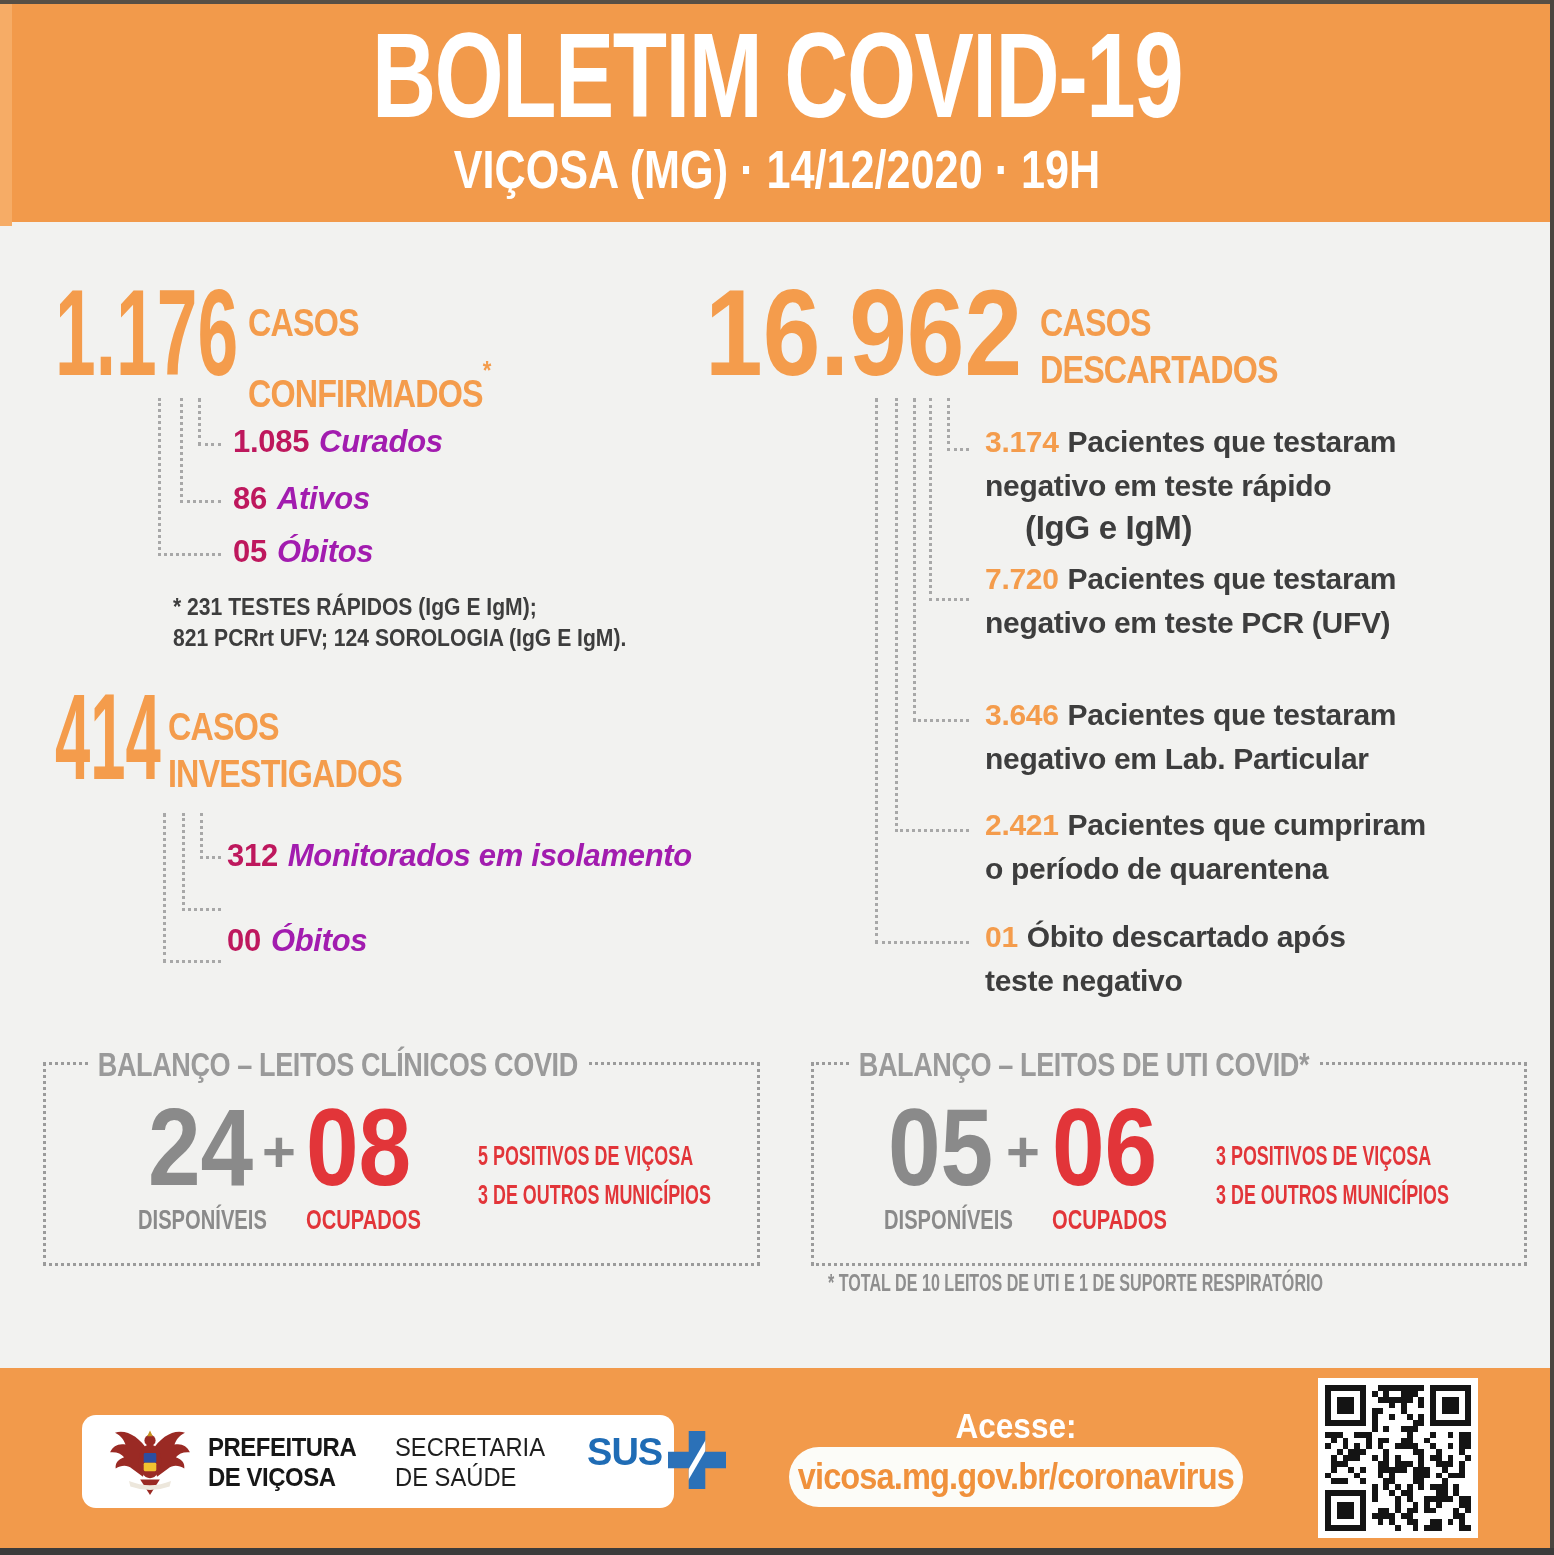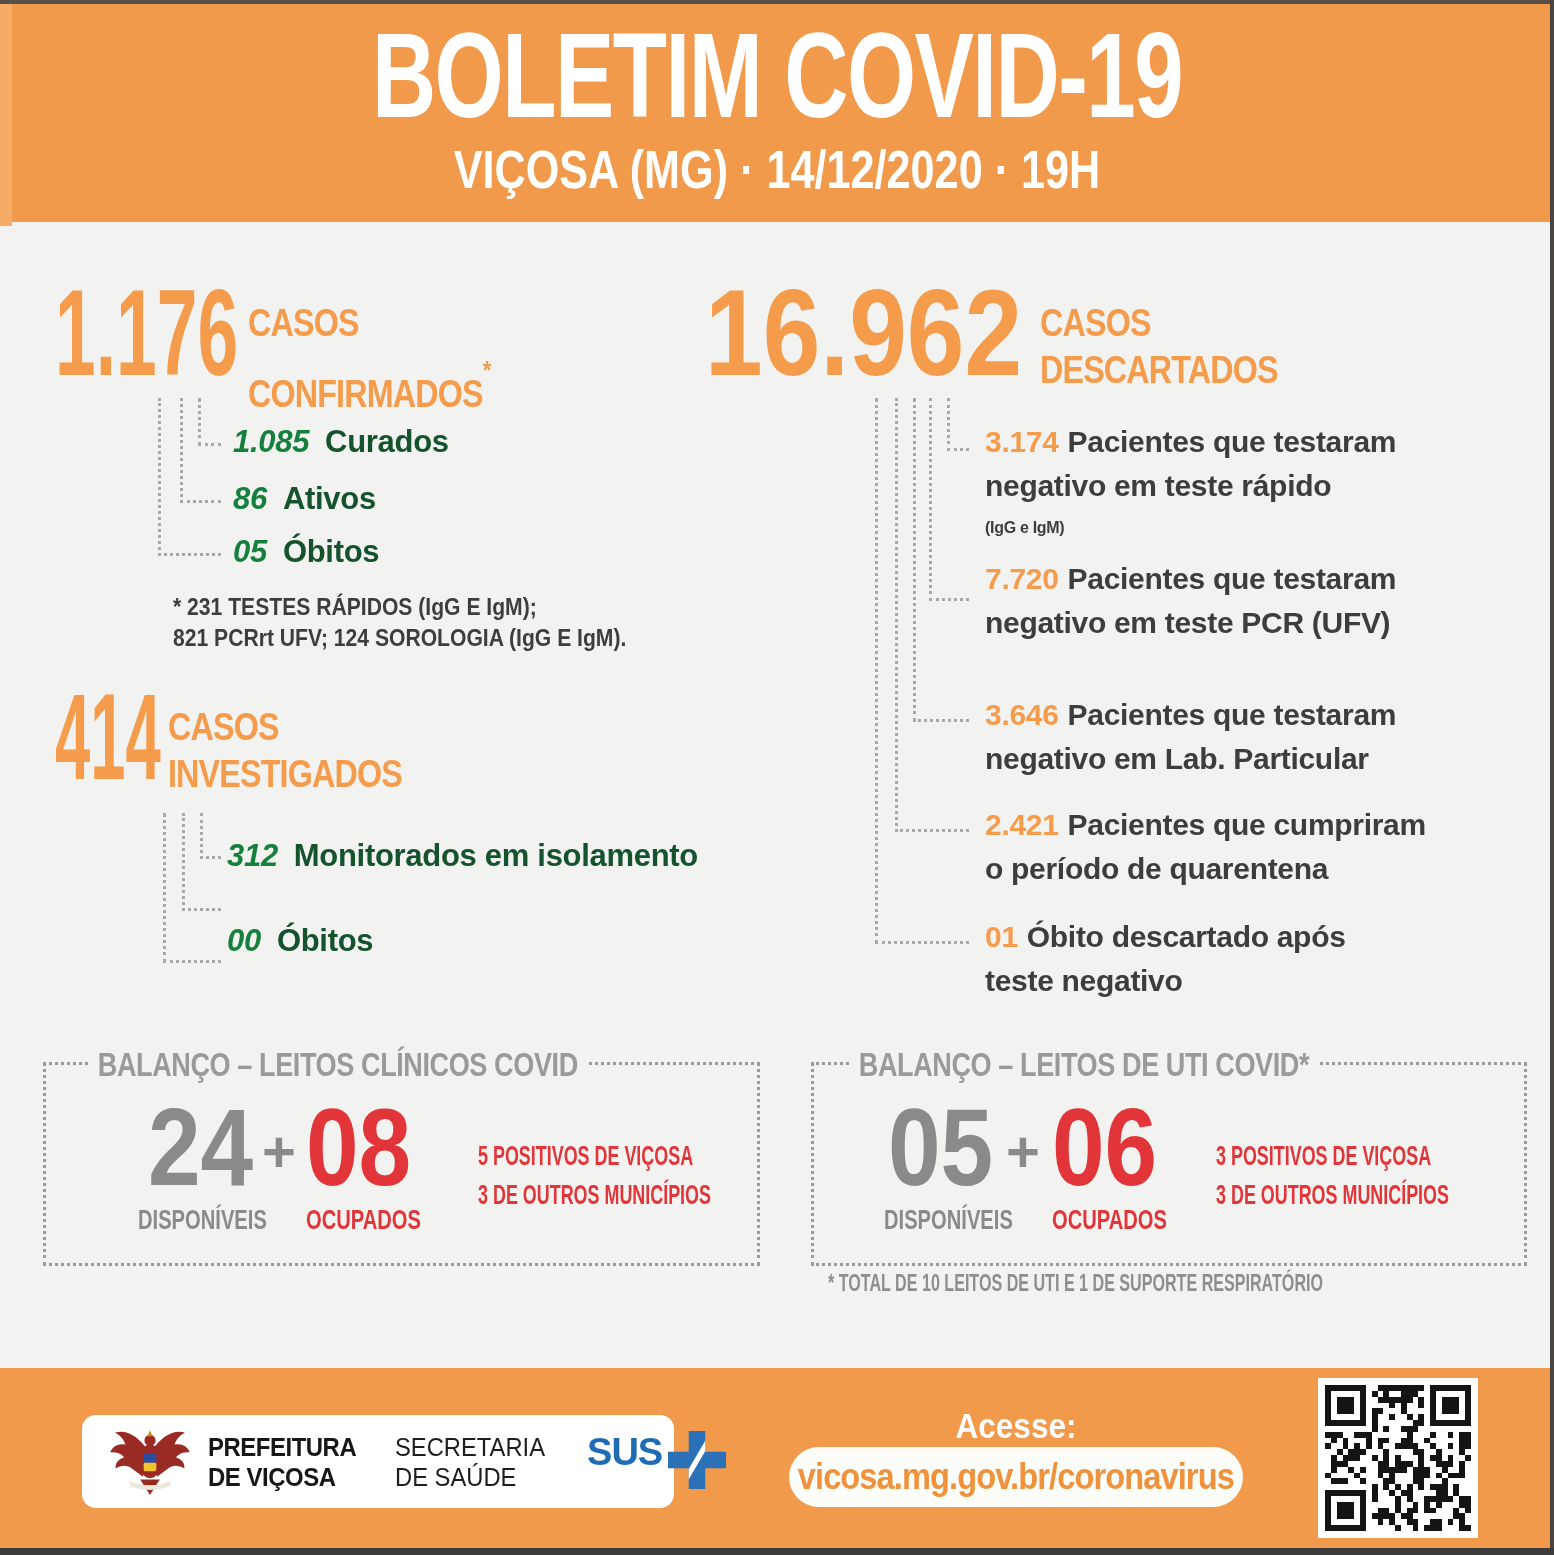--- a/index.html
+++ b/index.html
@@ -29,33 +29,33 @@
   .sl-confirmed{left:248px;top:300px;}
   .sl-investigated{left:168px;top:704px;}
   .sl-discarded{left:1040px;top:300px;}
   .sec-label sup{font-size:26px;vertical-align:28px;}
 
   
   .elb{position:absolute;border-left:3px dotted #A8A8A8;border-bottom:3px dotted #A8A8A8;}
 
   
   .row{position:absolute;font-size:31px;font-weight:700;white-space:nowrap;letter-spacing:-0.3px;}
-  .row .val{color:#15803d;margin-right:16px;font-style:italic;}
-  .row .lbl{color:#14532d;}
+  .row .val{color:#be185d;margin-right:10px;}
+  .row .lbl{color:#a21caf;font-style:italic;}
   .row .lbl.sm{font-size:27px;}
 
   
   .foot-conf{position:absolute;left:173px;top:591px;color:#3D3D3D;font-size:24px;font-weight:700;
     line-height:31px;transform:scaleX(.88);transform-origin:left top;white-space:nowrap;}
 
   
   .ditem{position:absolute;left:985px;font-size:30px;font-weight:700;color:#3D3D3D;
     line-height:44px;white-space:nowrap;letter-spacing:-0.3px;}
   .ditem .val{color:#F49C4C;margin-right:9px;}
-  .ditem .note{font-size:16px;line-height:40px;}
+  .ditem .note{font-size:33px;line-height:40px;margin-left:40px;}
 
   
   .bedbox{position:absolute;border:3px dotted #9B9B9B;background:transparent;}
   .box-clinical{left:43px;top:1062px;width:711px;height:198px;}
   .box-icu{left:811px;top:1062px;width:710px;height:198px;}
   .bedtitle{position:absolute;background:#F2F2F0;color:#9A9A9A;font-size:33px;font-weight:800;
     letter-spacing:-0.5px;padding:0 12px;transform:scaleX(.82);transform-origin:left top;white-space:nowrap;z-index:5;}
   .bt-clinical{left:88px;top:1046px;}
   .bt-icu{left:849px;top:1046px;}
   .bignum{position:absolute;font-size:110px;font-weight:800;line-height:1;transform:scaleX(.86);

